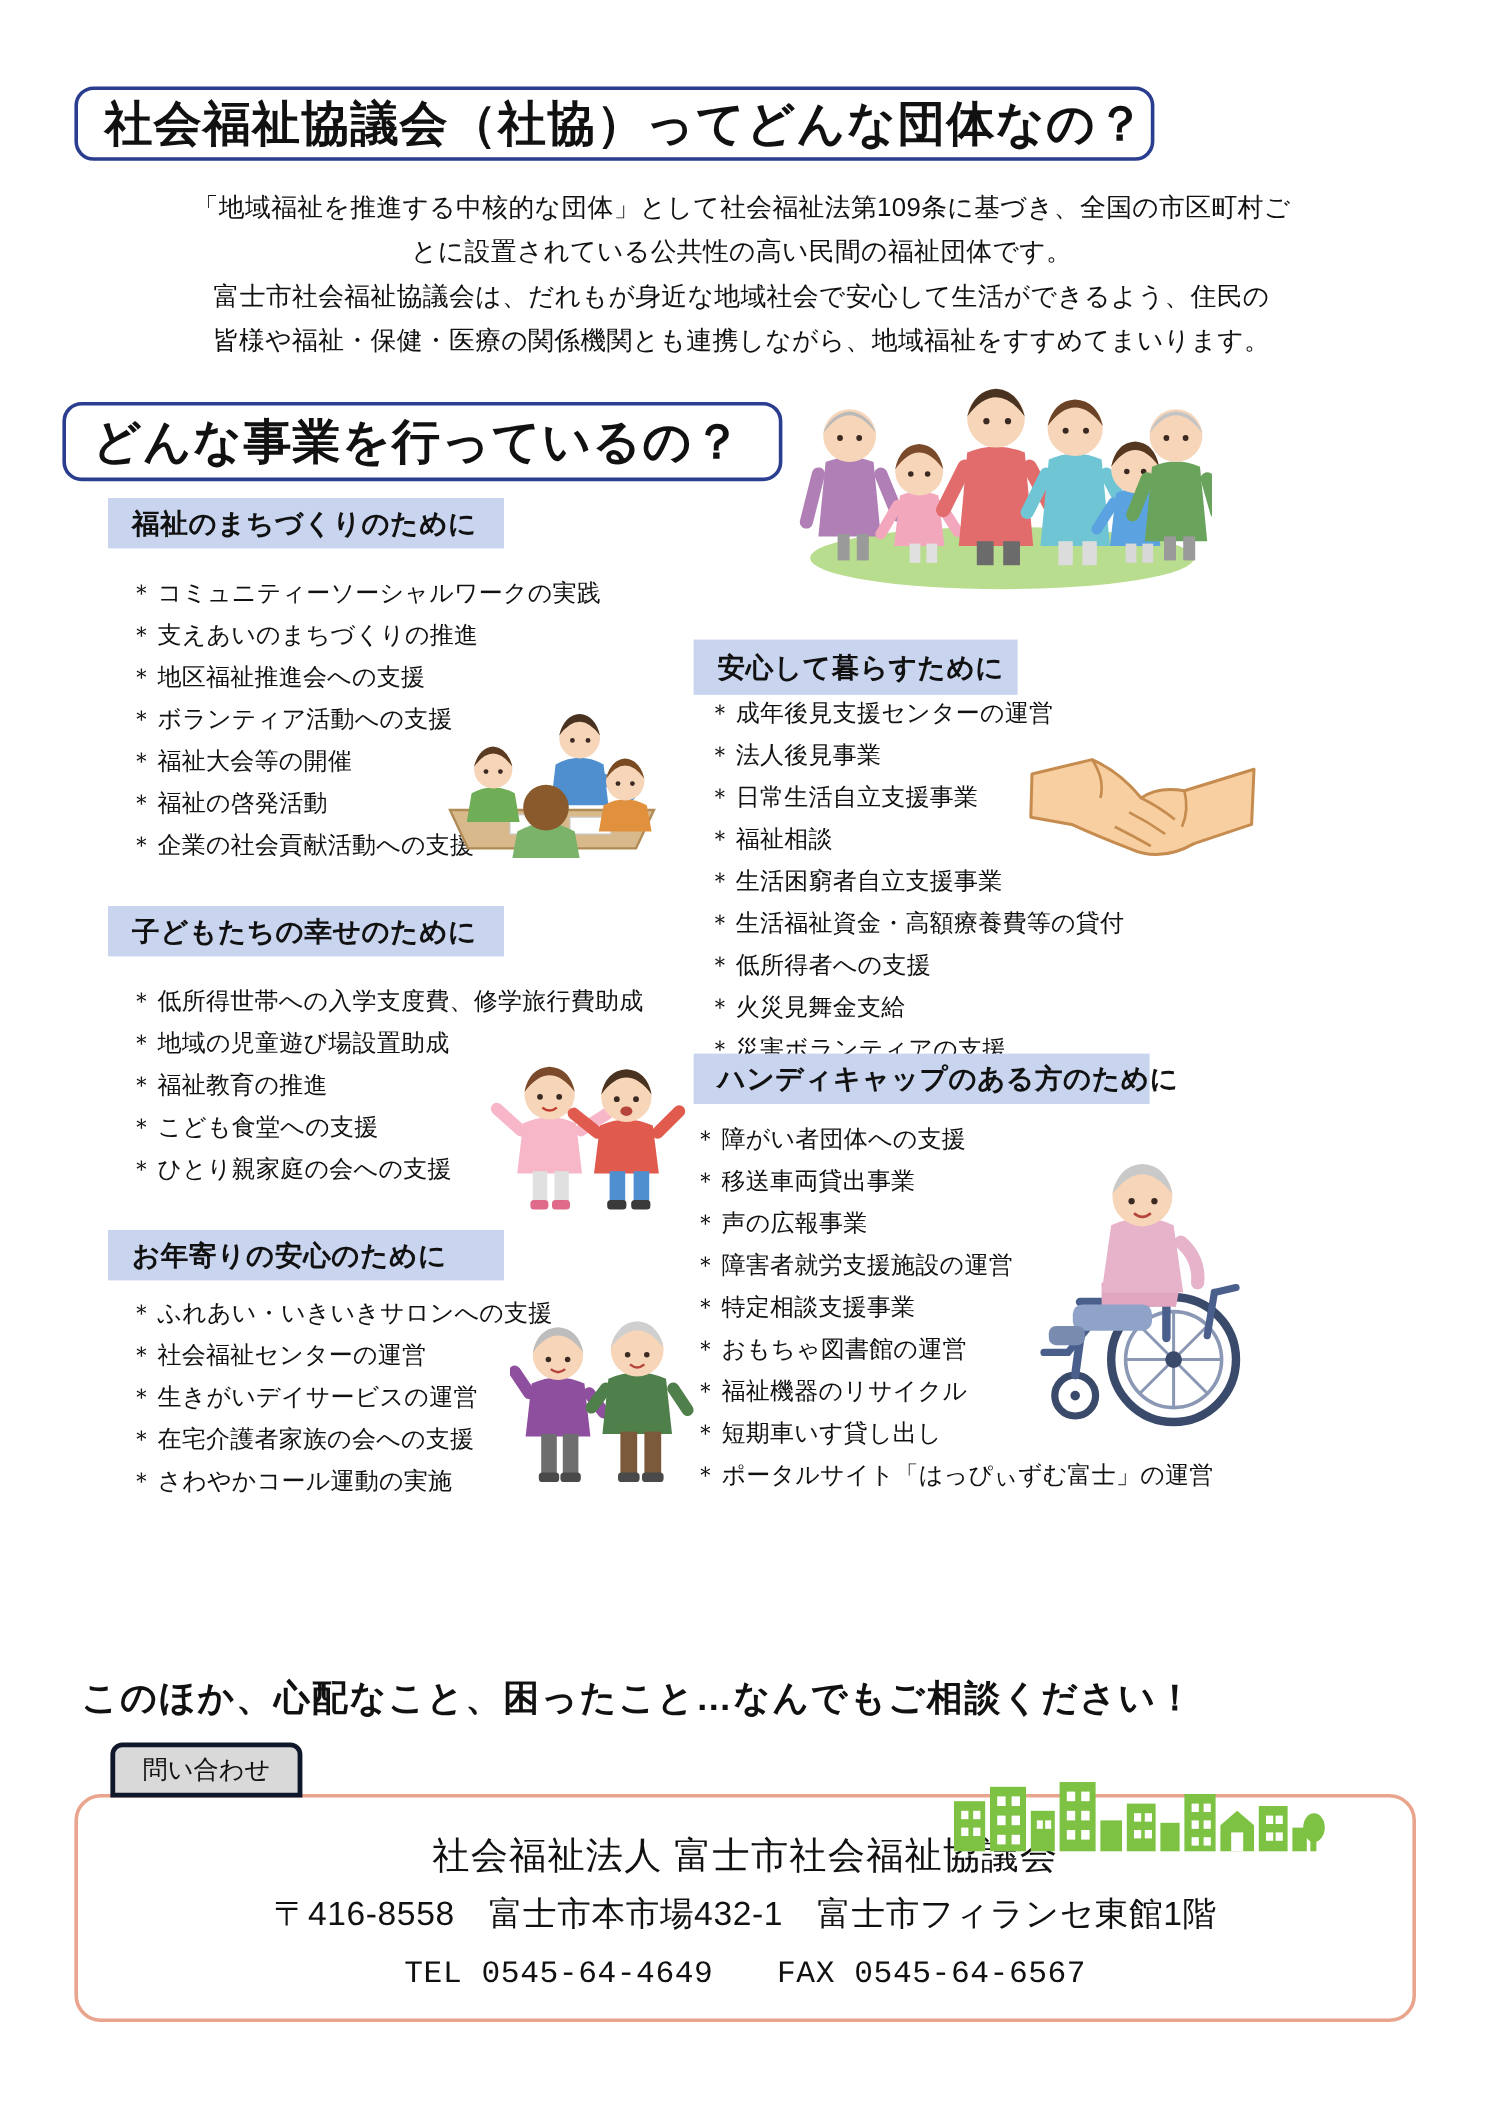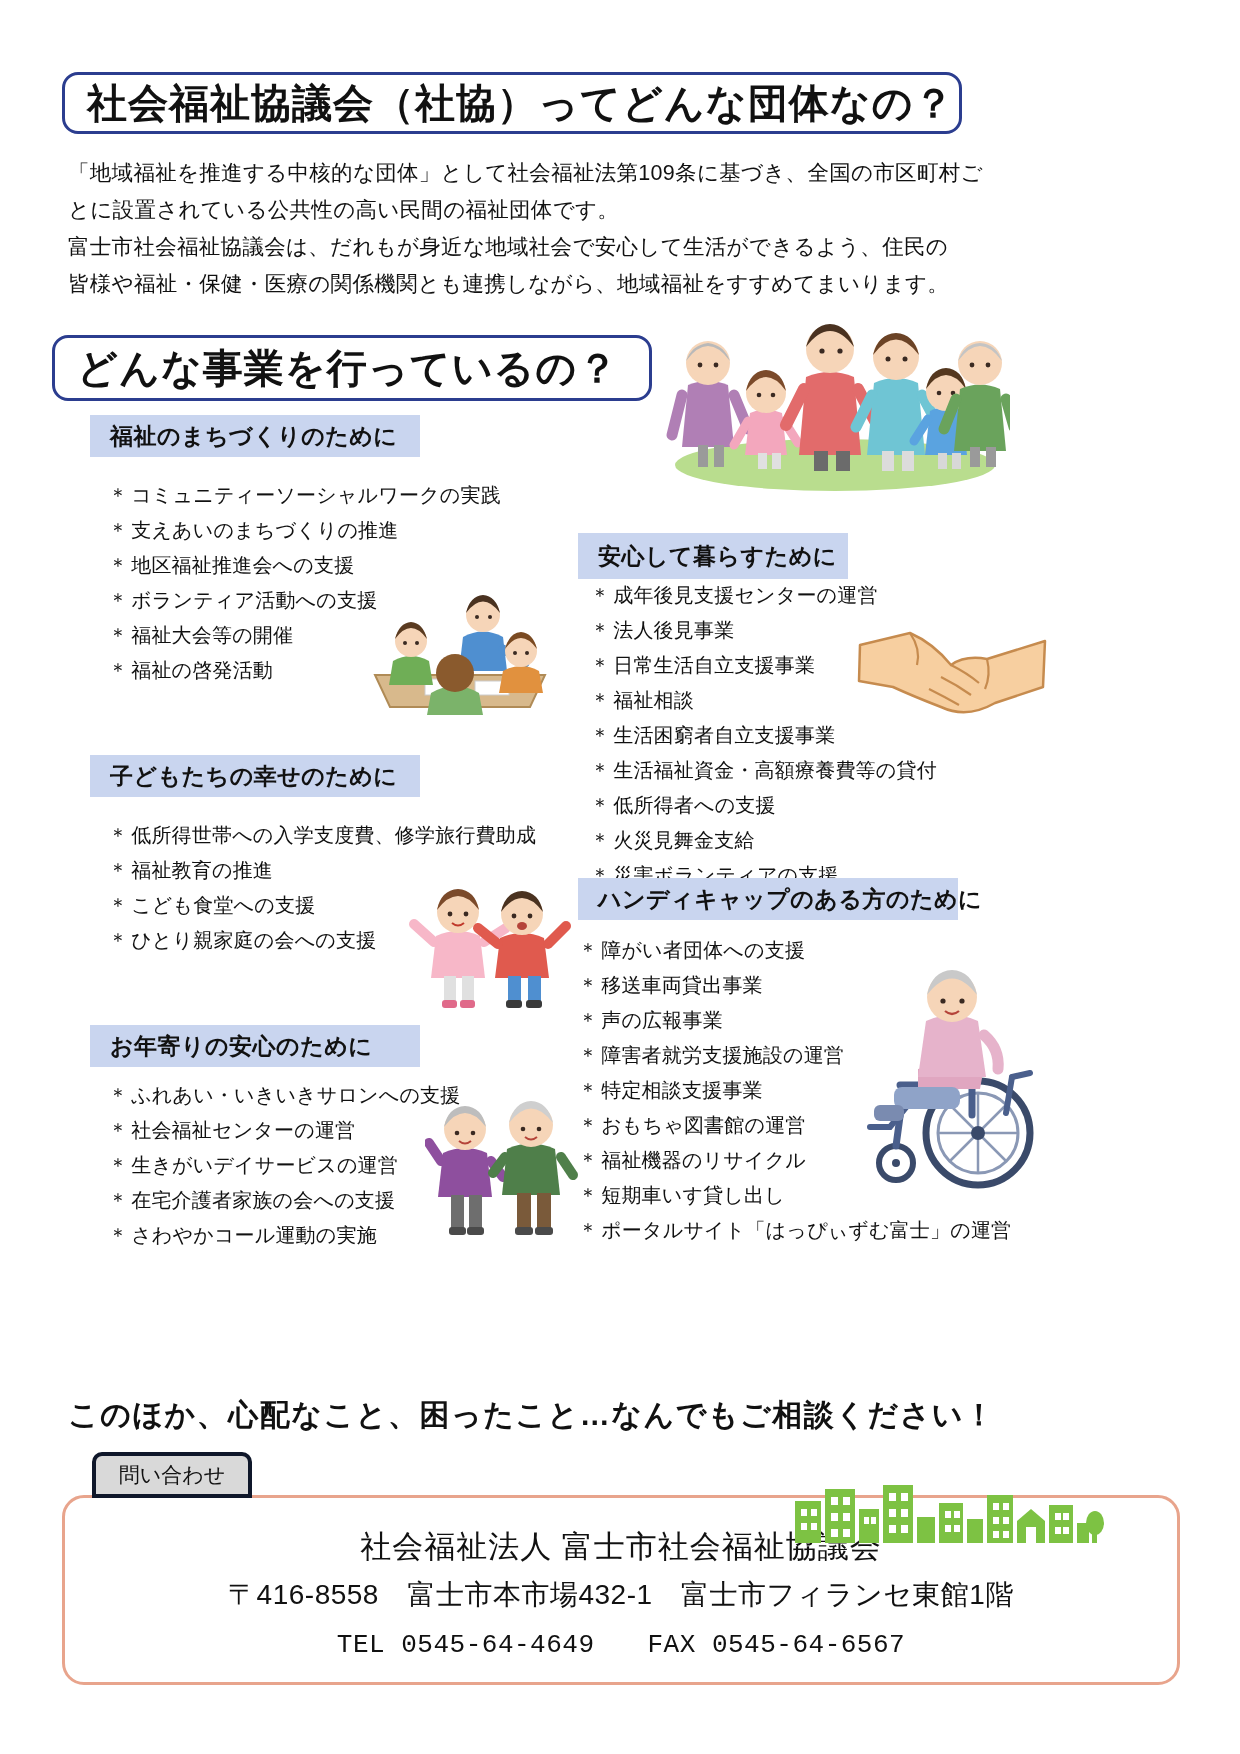--- a/index.html
+++ b/index.html
@@ -35,21 +35,21 @@
   }
 
   
   .intro {
     position: absolute;
     font-size: 21.5px;
     line-height: 1.72;
     color: #111;
     letter-spacing: 0.3px;
   }
-  .intro p { margin: 0; }
+  .intro p { margin: 0; text-align: center; }
 
   
   .sec-head {
     position: absolute;
     background: #c9d5ef;
     display: flex;
     align-items: center;
     padding-left: 20px;
   }
   .sec-head .stext {
@@ -218,20 +218,21 @@
   <div class="sec-head" style="left:90px; top:415px; width:330px; height:42px;">
     <span class="stext">福祉のまちづくりのために</span>
   </div>
   <div class="blist" style="left:108px; top:485px; width:470px;">
     <div class="bitem"><span class="star">＊</span><span>コミュニティーソーシャルワークの実践</span></div>
     <div class="bitem"><span class="star">＊</span><span>支えあいのまちづくりの推進</span></div>
     <div class="bitem"><span class="star">＊</span><span>地区福祉推進会への支援</span></div>
     <div class="bitem"><span class="star">＊</span><span>ボランティア活動への支援</span></div>
     <div class="bitem"><span class="star">＊</span><span>福祉大会等の開催</span></div>
     <div class="bitem"><span class="star">＊</span><span>福祉の啓発活動</span></div>
+    <div class="bitem"><span class="star">＊</span><span>企業の社会貢献活動への支援</span></div>
   </div>
 
   <div class="ill" style="left:345px; top:575px; width:230px; height:145px;">
     <svg width="230" height="145" viewBox="0 0 230 145">
 
       <path d="M30 100 L200 100 L185 132 L45 132 Z" fill="#d8b98c" stroke="#b08b56" stroke-width="2"></path>
       <rect x="80" y="104" width="40" height="16" fill="#ffffff" stroke="#cccccc"></rect>
       <rect x="130" y="106" width="34" height="14" fill="#ffffff" stroke="#cccccc"></rect>
 
       <g>
@@ -264,20 +265,21 @@
         <circle cx="110" cy="98" r="19" fill="#8a5a2d"></circle>
       </g>
     </svg>
   </div>
 
   <div class="sec-head" style="left:90px; top:755px; width:330px; height:42px;">
     <span class="stext">子どもたちの幸せのために</span>
   </div>
   <div class="blist" style="left:108px; top:825px; width:470px;">
     <div class="bitem"><span class="star">＊</span><span>低所得世帯への入学支度費、修学旅行費助成</span></div>
+    <div class="bitem"><span class="star">＊</span><span>地域の児童遊び場設置助成</span></div>
     <div class="bitem"><span class="star">＊</span><span>福祉教育の推進</span></div>
     <div class="bitem"><span class="star">＊</span><span>こども食堂への支援</span></div>
     <div class="bitem"><span class="star">＊</span><span>ひとり親家庭の会への支援</span></div>
   </div>
 
   <div class="ill" style="left:400px; top:880px; width:180px; height:150px;">
     <svg width="180" height="150" viewBox="0 0 180 150">
 
       <g>
         <path d="M36 56 q22 -10 44 0 l5 42 h-54z" fill="#f7b7c8"></path>

